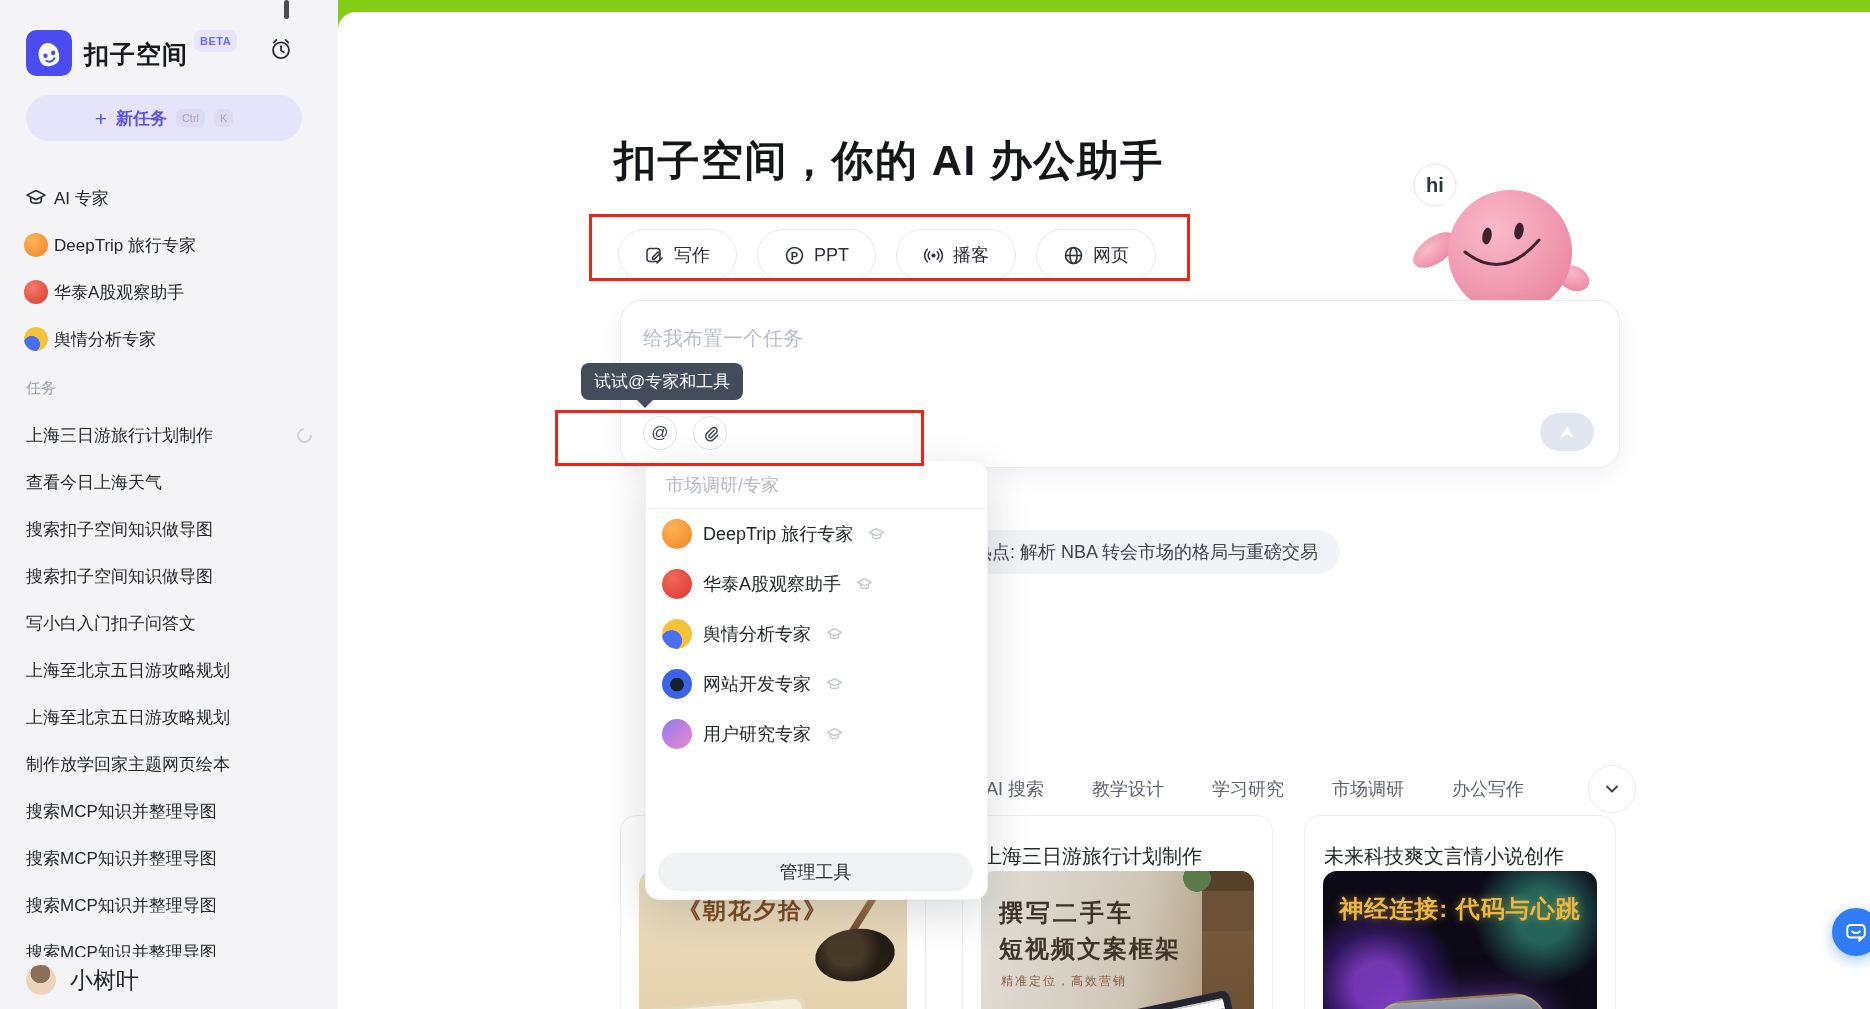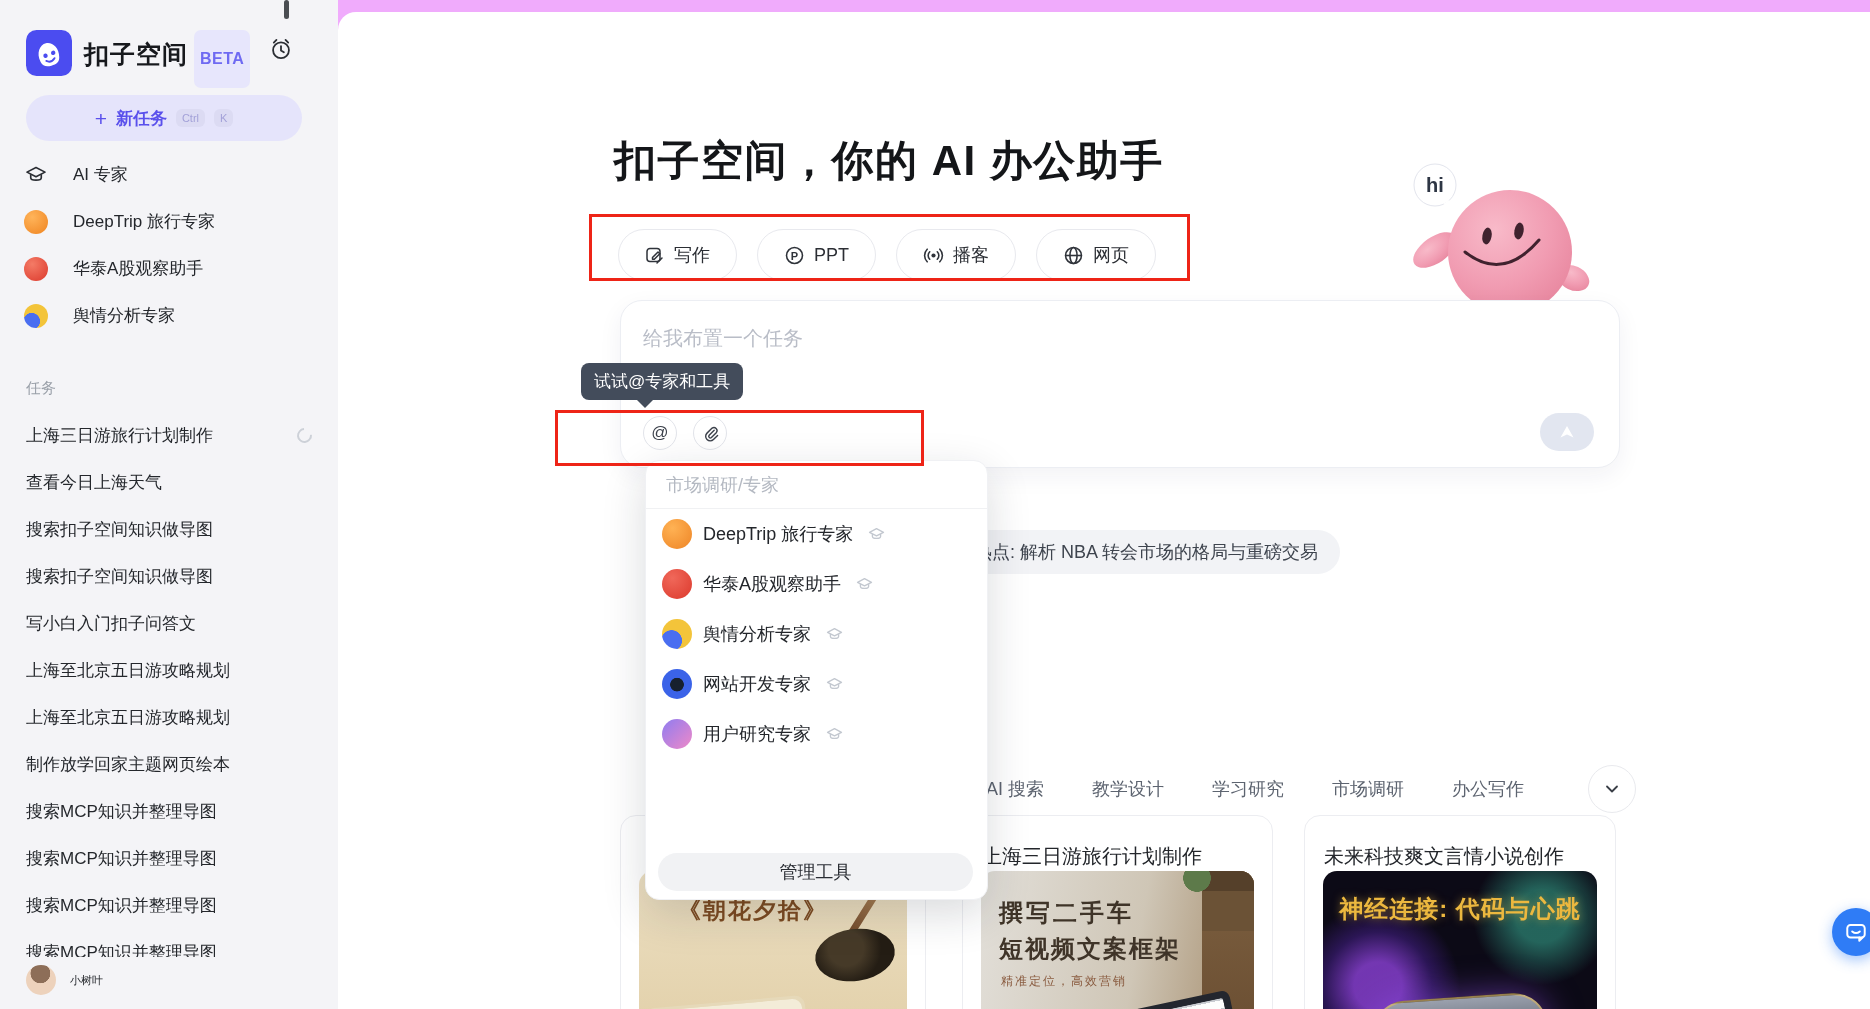--- a/index.html
+++ b/index.html
@@ -1,49 +1,49 @@
 <!DOCTYPE html>
 <html><head>
 <meta charset="utf-8">
 <style>
   * { margin:0; padding:0; box-sizing:border-box; }
   html,body { width:1870px; height:1009px; }
   body { font-family:"Liberation Sans", sans-serif; }
-  .stage { position:relative; width:1870px; height:1009px; background:#f0abfc; overflow:hidden; }
+  .stage { position:relative; width:1870px; height:1009px; background:#84cc16; overflow:hidden; }
 
   
   .sidebar { position:absolute; left:0; top:0; width:338px; height:1009px; background:#f4f4f7; z-index:3; }
   .brand { position:absolute; left:26px; top:30px; display:flex; align-items:flex-start; }
   .logo { width:46px; height:46px; flex:none; }
   .brand-title { margin:8px 0 0 12px; font-size:25px; font-weight:800; color:#17191d; letter-spacing:1px; }
-  .beta { margin:0 0 0 6px; background:#e7e6fc; color:#6f6af2; font-size:16px; font-weight:700; padding:20px 6px; border-radius:7px; letter-spacing:.5px; }
+  .beta { margin:0 0 0 6px; background:#e7e6fc; color:#6f6af2; font-size:11px; font-weight:700; padding:5px 6px; border-radius:7px; letter-spacing:.5px; }
   .history-btn { position:absolute; left:268px; top:37px; width:26px; height:26px; background:none; border:none; cursor:pointer; }
   .scroll-dot { position:absolute; left:284px; top:0; width:5px; height:19px; background:#4a4d52; border-radius:3px; }
 
   .new-task { position:absolute; left:26px; top:95px; width:276px; height:46px; border:none; border-radius:23px; background:#e5e4fb; display:flex; align-items:center; justify-content:center; gap:9px; cursor:pointer; font-family:inherit; }
   .new-task .plus { color:#5a50ec; font-size:21px; font-weight:400; line-height:1; }
   .new-task .lbl { color:#5a50ec; font-size:17px; font-weight:600;text-align:right; }
   .kbd { background:#dcdbf3; color:#a3a1d8; font-size:11px; padding:3px 6px; border-radius:6px; }
 
   .nav { position:absolute; left:0; top:163px; width:338px; }
-  .nav-item { height:47px; display:flex; align-items:flex-start; gap:25px; padding:0 24px; font-size:17px; color:#23262b; cursor:pointer; }
+  .nav-item { height:47px; display:flex; align-items:flex-end; gap:6px; padding:0 24px; font-size:17px; color:#23262b; cursor:pointer; }
   .nav-ico { width:24px; height:24px; flex:none; border-radius:50%; display:flex; align-items:center; justify-content:center; }
   .nav-ico.cap { border-radius:0; }
   .dot-orange { background:radial-gradient(circle at 35% 30%, #ffb45a, #ef8420); }
   .dot-red { background:radial-gradient(circle at 35% 30%, #f47b66, #dc392c); }
   .dot-yellow { background:radial-gradient(circle at 32% 72%, #4a6ef0 0 34%, #f3c43a 36%); }
 
   .tasks-label { position:absolute; left:26px; top:379px; font-size:15px; color:#9aa0a9; }
   .tasks { position:absolute; left:0; top:412px; width:338px; height:545px; overflow:hidden; }
   .task { height:47px; display:flex; align-items:center; padding:0 26px; font-size:17px; color:#24272c; white-space:nowrap; cursor:pointer; }
   .spinner { margin-left:auto; width:15px; height:15px; border:2px solid #cdd1d8; border-top-color:transparent; border-radius:50%; transform:rotate(40deg); flex:none; }
 
   .user { position:absolute; left:18px; bottom:7px; height:44px; display:flex; align-items:center; gap:14px; padding:0 8px; cursor:pointer; }
   .avatar { width:30px; height:30px; border-radius:50%; background:radial-gradient(circle at 48% 28%, #8d6e58 0 36%, #edd2bc 38%); flex:none; }
-  .user-name { font-size:11px; color:#23262b; }
+  .user-name { font-size:23px; color:#23262b; }
 
   
   .main-panel { position:absolute; left:338px; top:12px; right:0; bottom:0; background:#fff; border-radius:18px 0 0 0; z-index:1; }
   .hero-title { position:absolute; left:614px; top:133px; font-size:42px; font-weight:800; color:#141619; letter-spacing:1.5px; z-index:2; }
 
   .skills { position:absolute; left:618px; top:229px; display:flex; gap:20px; z-index:2; }
   .skill { height:52px; border:1px solid #e8e9ee; border-radius:26px; background:#fff; display:flex; align-items:center; gap:9px; padding:0 26px; font-size:18px; color:#2b2e34; cursor:pointer; font-family:inherit; }
 
   .redrect { position:absolute; border:3px solid #ee2417; z-index:70; pointer-events:none; }
   .red1 { left:589px; top:214px; width:601px; height:67px; }

